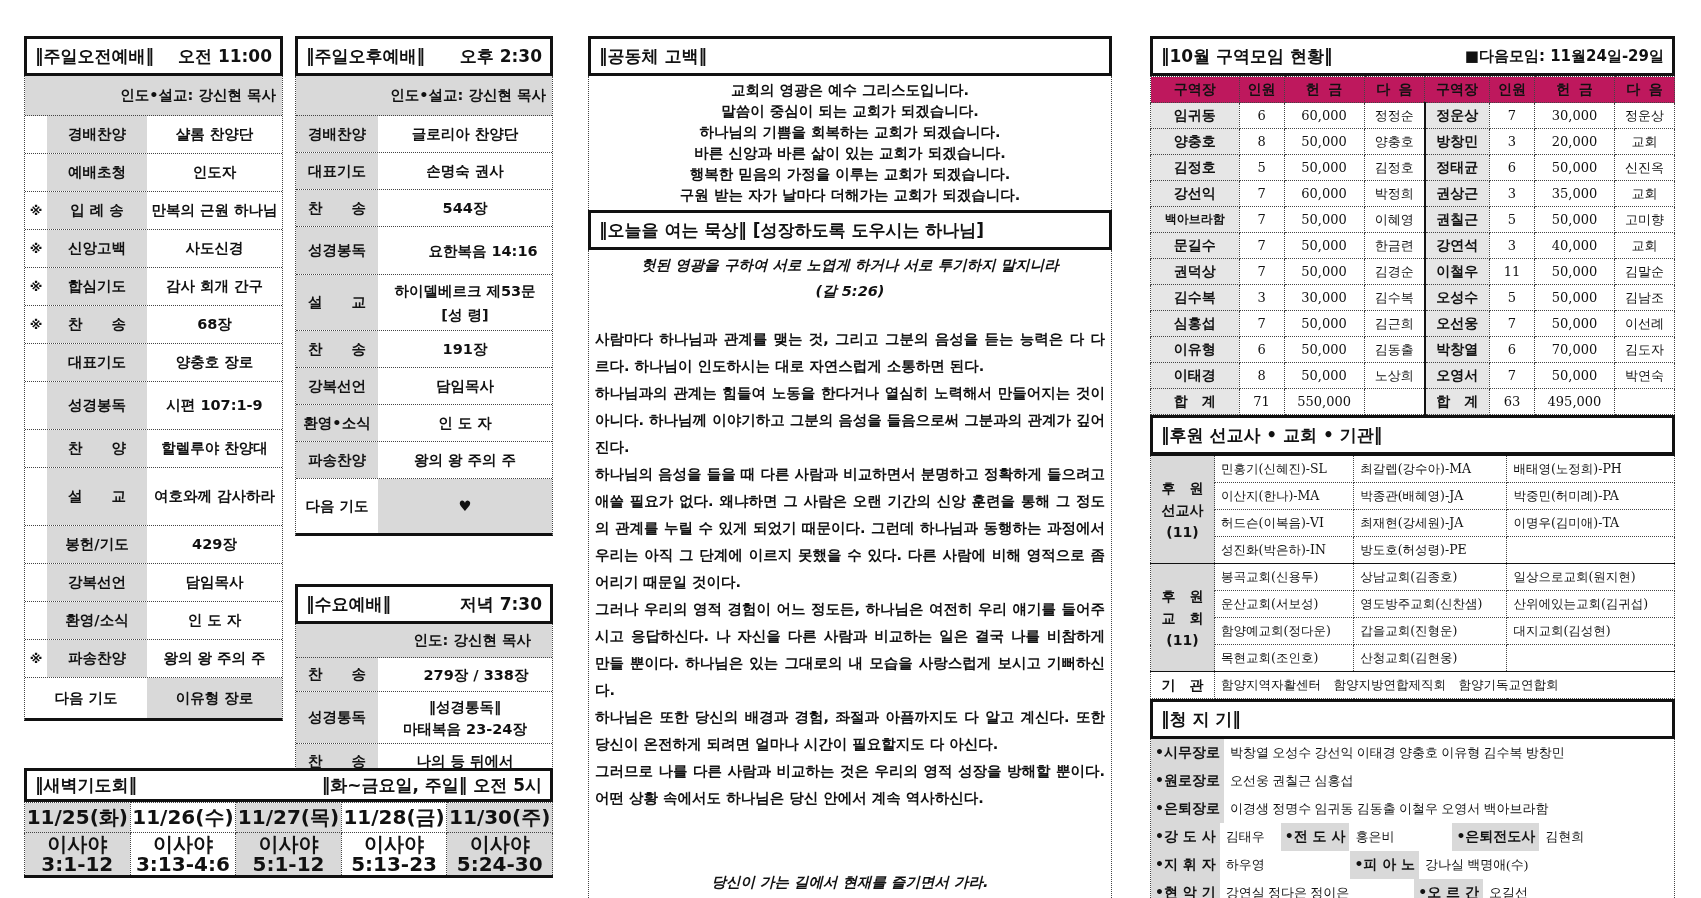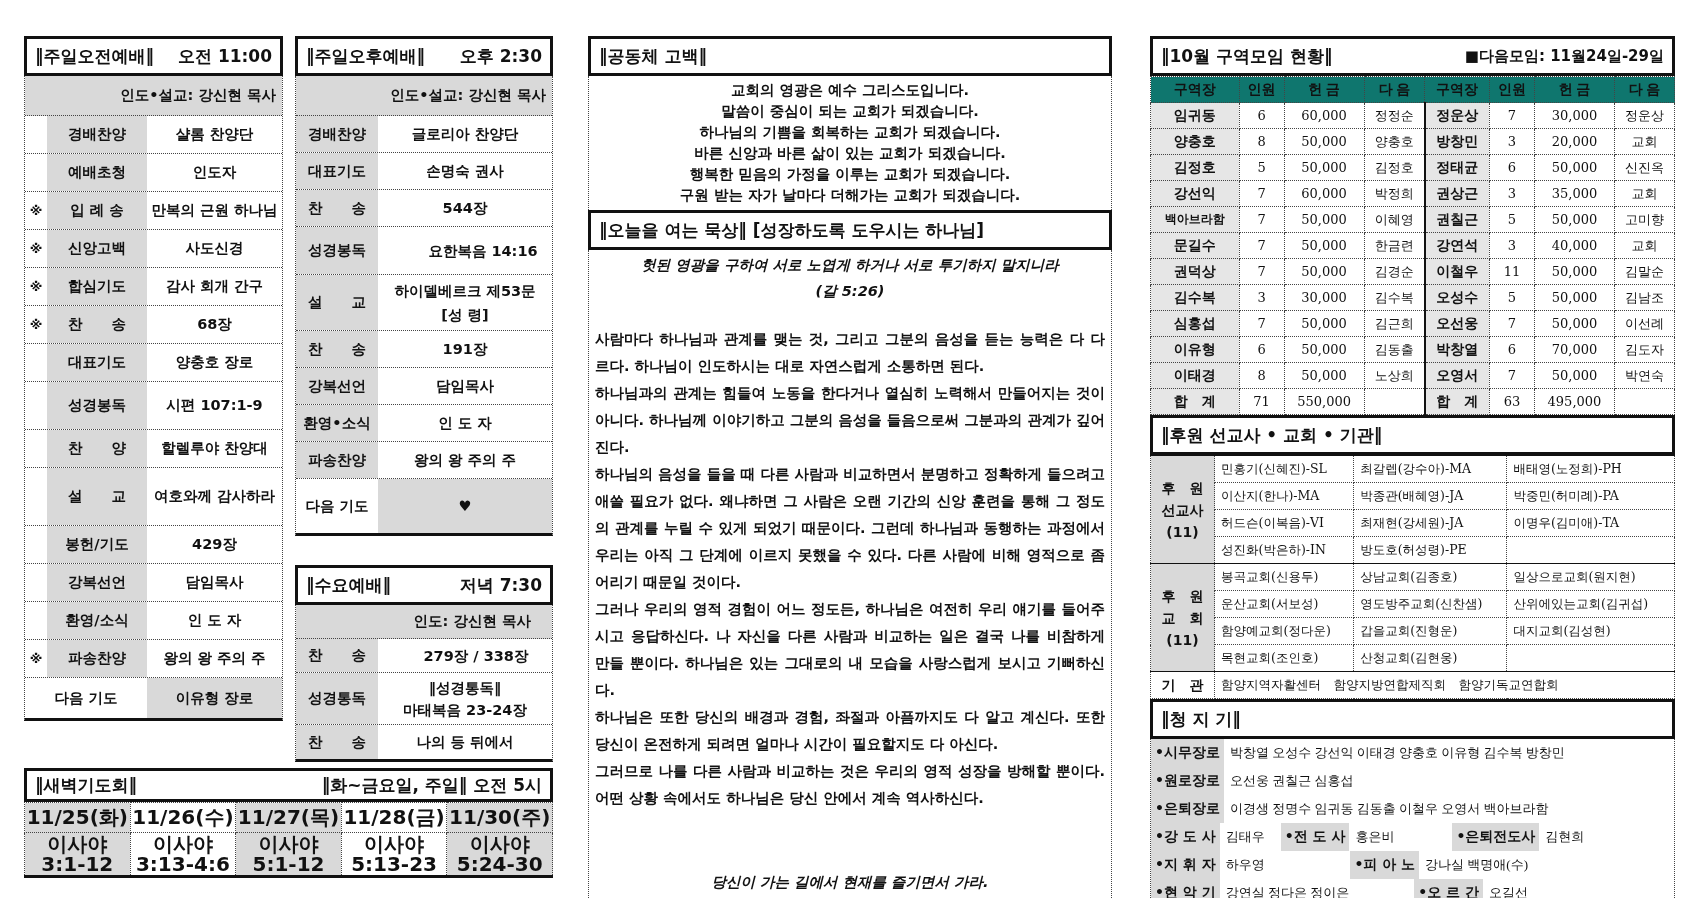--- a/index.html
+++ b/index.html
@@ -13,21 +13,21 @@
 .mk{width:22px;text-align:center;font-size:13px}
 .lab{width:100px;text-align:center;align-self:stretch;display:flex;align-items:center;justify-content:center;background:#d9d9d9}
 .val{flex:1;text-align:center}
 .lab2{width:82px;text-align:center;align-self:stretch;display:flex;align-items:center;justify-content:center;background:#d9d9d9}
 .mid{border-left:1px dotted #444;border-right:1px dotted #444;border-bottom:3px solid #111}
 .conf{text-align:center;font-weight:bold;font-size:14.5px;line-height:21px;padding:4px 0}
 .med p{font-weight:bold;font-size:14.5px;line-height:27px;text-align:justify;padding:0 6px}
 .ital{font-style:italic;font-weight:bold;text-align:center;font-size:14.5px;line-height:26px}
 table{border-collapse:collapse;width:100%}
 .zt td,.zt th{border:1px dotted #444;font-family:"DejaVu Serif",serif;font-size:13px;height:26px;text-align:center;padding:0 2px}
-.zt th{font-family:Liberation Serif, serif;font-weight:bold;background:#0f766e;font-size:14px}
+.zt th{font-family:Liberation Mono, monospace;font-weight:bold;background:#be185d;font-size:14px}
 .zt td.nm{font-family:"DejaVu Sans",sans-serif;font-weight:bold;background:#e6e6e6;font-size:14px}
 .zt td.sep{border-left:2px solid #111}
 .sp td{border:1px dotted #444;font-family:"DejaVu Serif",serif;font-size:12.5px;height:27px;padding:0 6px;text-align:left}
 .sp td.cat{font-family:"DejaVu Sans",sans-serif;font-weight:bold;font-size:14px;text-align:center;background:#d9d9d9;width:64px;line-height:22px}
 .sp tr.grp td{border-top:1.5px solid #111}
 .cj{border-left:1px dotted #444;border-right:1px dotted #444;border-bottom:3px solid #111}
 .cjr{display:flex;align-items:center;height:28px;font-size:13px}
 .cjr .k{font-weight:bold;font-size:14px;background:#d9d9d9;height:100%;display:flex;align-items:center;padding:0 4px;white-space:nowrap}
 .cjr .v{font-family:Liberation Serif, serif;padding:0 6px;white-space:nowrap}
 .dawn td{border:1px dotted #444;text-align:center;font-weight:bold;font-size:20px}
@@ -185,21 +185,21 @@
           <div>왕의 왕 주의 주</div>
         </span>
       </div>
       <div class="row" style="height: 54px;">
         <span style="width: 82px; text-align: center;">다음 기도</span>
         <span class="val gray" style="align-self: stretch; display: flex; align-items: center; justify-content: center;">♥</span>
       </div>
     </div>
 </div>
 
-<div class="abs" style="left:295px;top:565px;width:258px">
+<div class="abs" style="left:295px;top:584px;width:258px">
   <div class="hdr">
     <span>‖수요예배‖</span>
     <span>저녁 7:30</span>
   </div>
   <div class="tbl" id="wednesday-tbl">
     <div class="row gray" style="height:34px;justify-content:flex-end;padding-right:21px">
         <span>인도: 강신현 목사</span>
       </div>
   <div class="row" style="height: 34px;">
         <span class="lab2">찬　　송</span>

